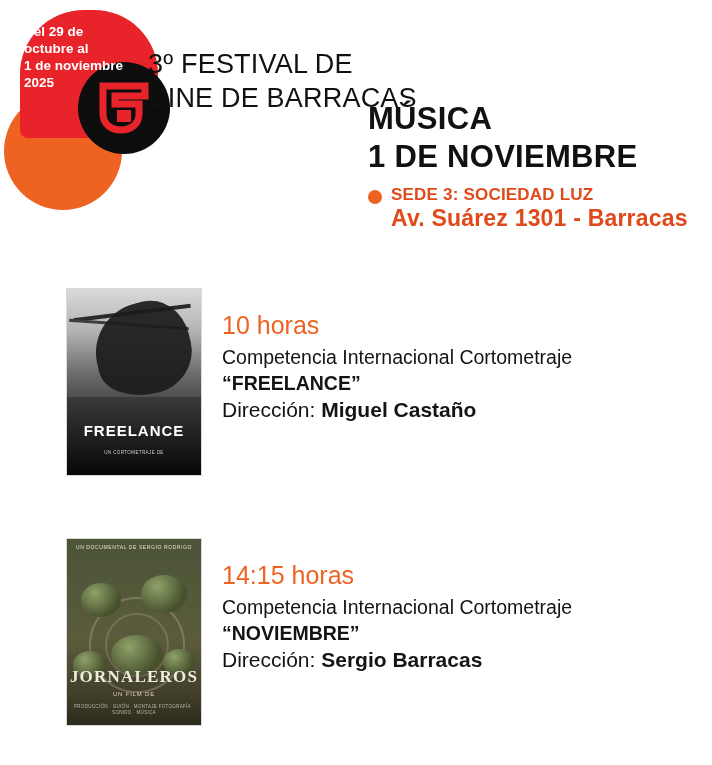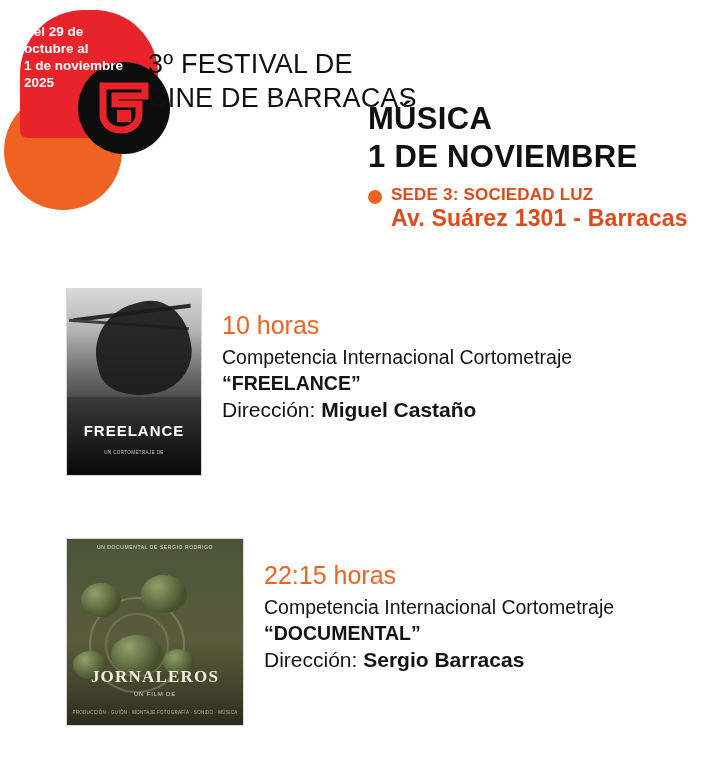--- a/index.html
+++ b/index.html
@@ -239,21 +239,20 @@
     bottom: 20px;
     text-align: center;
     color: #cfcfcf;
     font-size: 4.5px;
     letter-spacing: .4px;
   }
 
   
   .poster-jornaleros {
     background: linear-gradient(180deg,#4c5438 0%,#53593a 30%,#5b5b3c 55%,#3f3d28 85%,#2b2a1c 100%);
-    padding-left: 42px;
   }
   .pj-top {
     position: absolute;
     left: 0; right: 0; top: 0;
     height: 16px;
     text-align: center;
     color: #e7e3cf;
     font-size: 5px;
     letter-spacing: .6px;
     padding-top: 5px;
@@ -380,23 +379,23 @@
       <div class="pj-bush pj-b2"></div>
       <div class="pj-bush pj-b3"></div>
       <div class="pj-bush pj-b4"></div>
       <div class="pj-bush pj-b5"></div>
       <div class="pj-title">JORNALEROS</div>
       <div class="pj-sub">UN FILM DE</div>
       <div class="pj-credits">PRODUCCIÓN · GUIÓN · MONTAJE
 FOTOGRAFÍA · SONIDO · MÚSICA</div>
     </div>
     <div class="info">
-      <div class="time">22:15 horas</div>
+      <div class="time">14:15 horas</div>
       <div class="competition">Competencia Internacional Cortometraje</div>
-      <div class="film-title">“DOCUMENTAL”</div>
+      <div class="film-title">“NOVIEMBRE”</div>
       <div class="direction">
         <span>Dirección:</span>
         <b>Sergio Barracas</b>
       </div>
     </div>
   </div>
 
 </div>
 
 </body></html>

